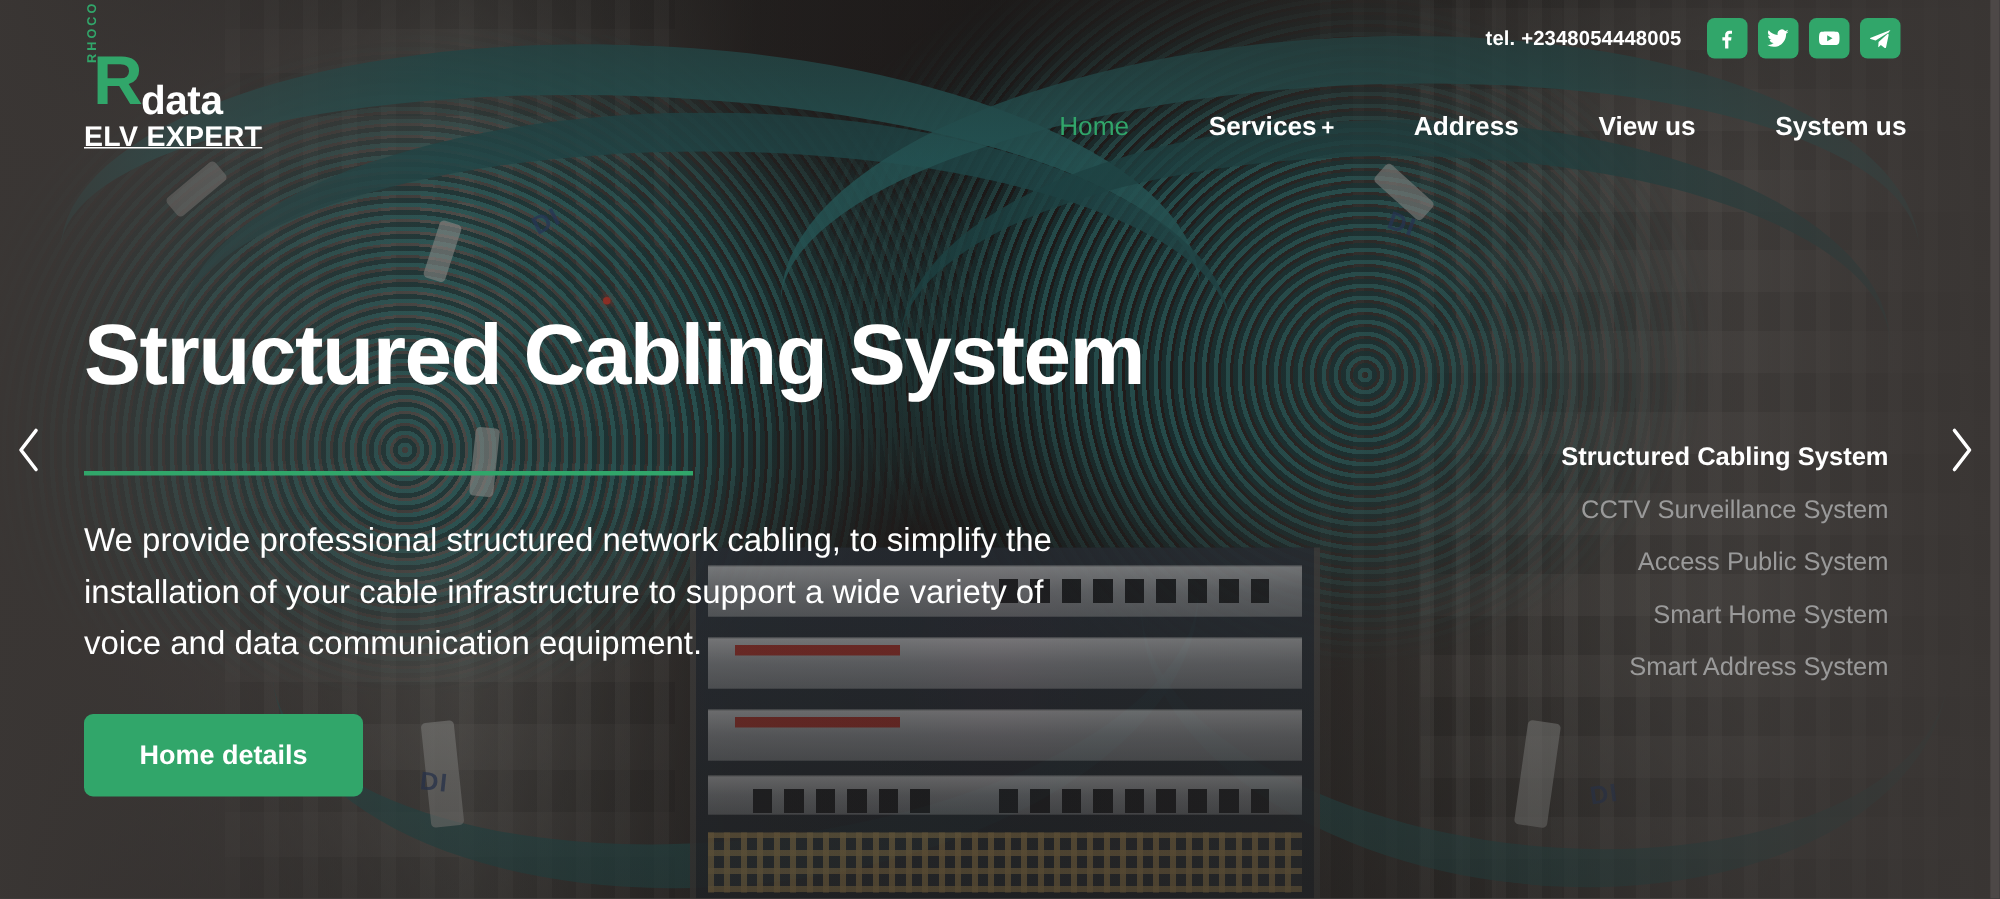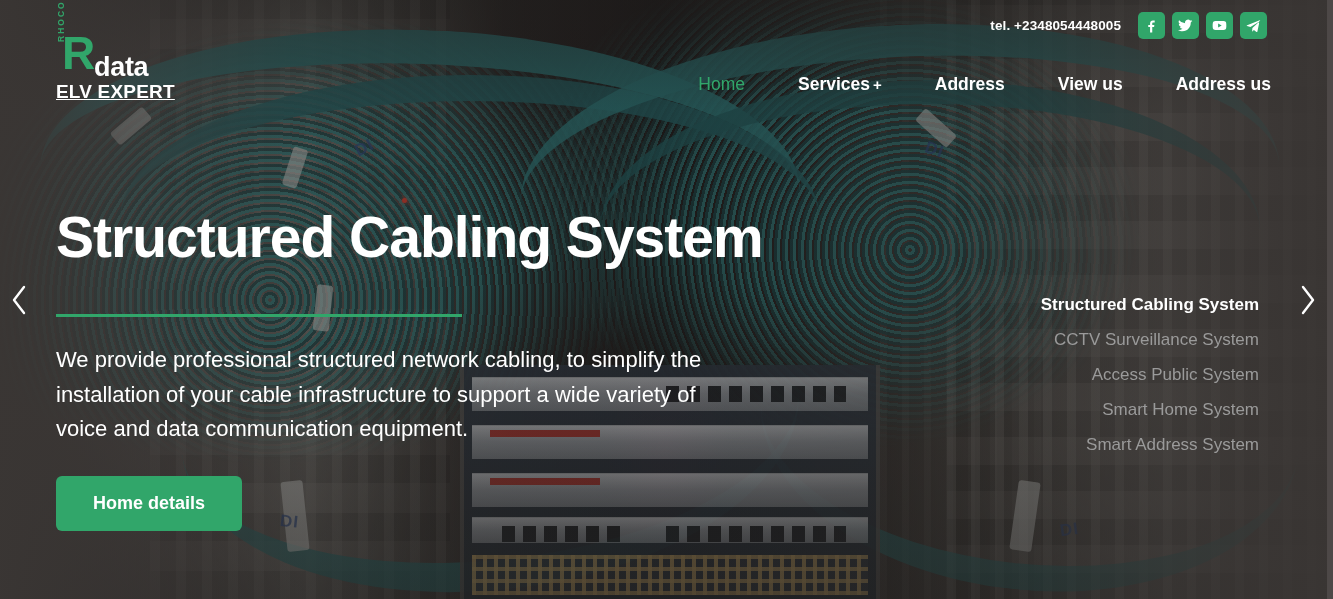--- a/index.html
+++ b/index.html
@@ -323,21 +323,21 @@
       <div class="logo-r">R</div>
       <div class="logo-hocom">data</div>
       <div class="logo-sub">ELV EXPERT</div>
     </div>
 
     <nav class="nav">
       <a class="active"><span>Home</span></a>
       <a><span>Services</span><span class="plus">+</span></a>
       <a><span>Address</span></a>
       <a><span>View us</span></a>
-      <a><span>Address us</span></a>
+      <a><span>System us</span></a>
     </nav>
 
     <div class="hero-content">
       <h1 class="hero-title">Structured Cabling System</h1>
       <div class="hero-rule"></div>
       <p class="hero-text">We provide professional structured network cabling, to simplify the installation of your cable infrastructure to support a wide variety of voice and data communication equipment.</p>
       <button class="btn-view">Home details</button>
     </div>
 
     <div class="slide-list">

